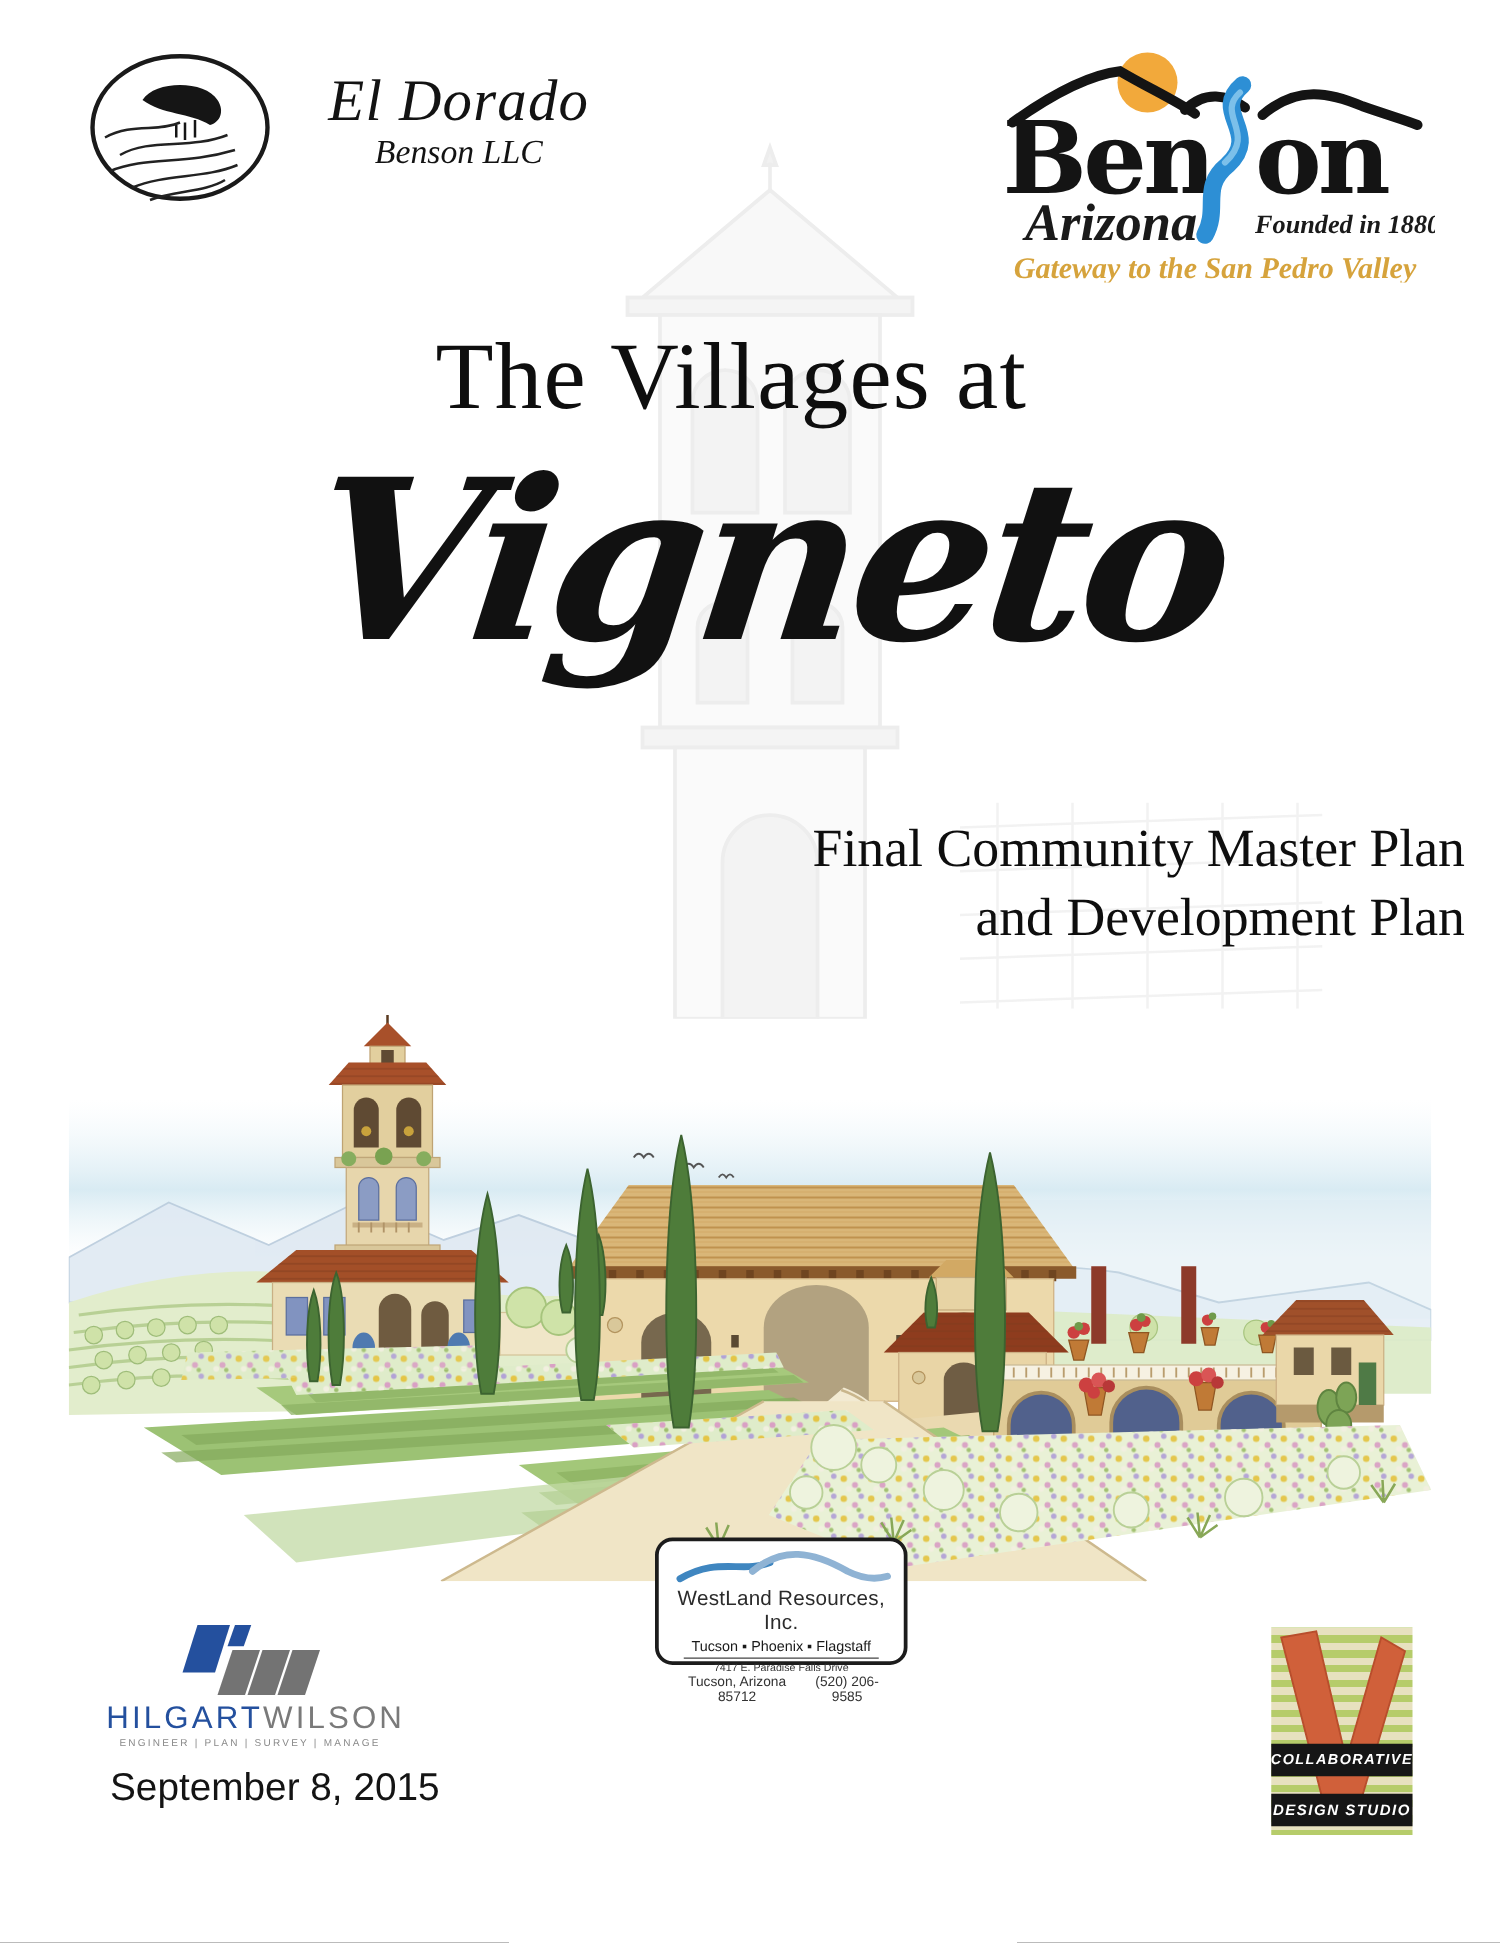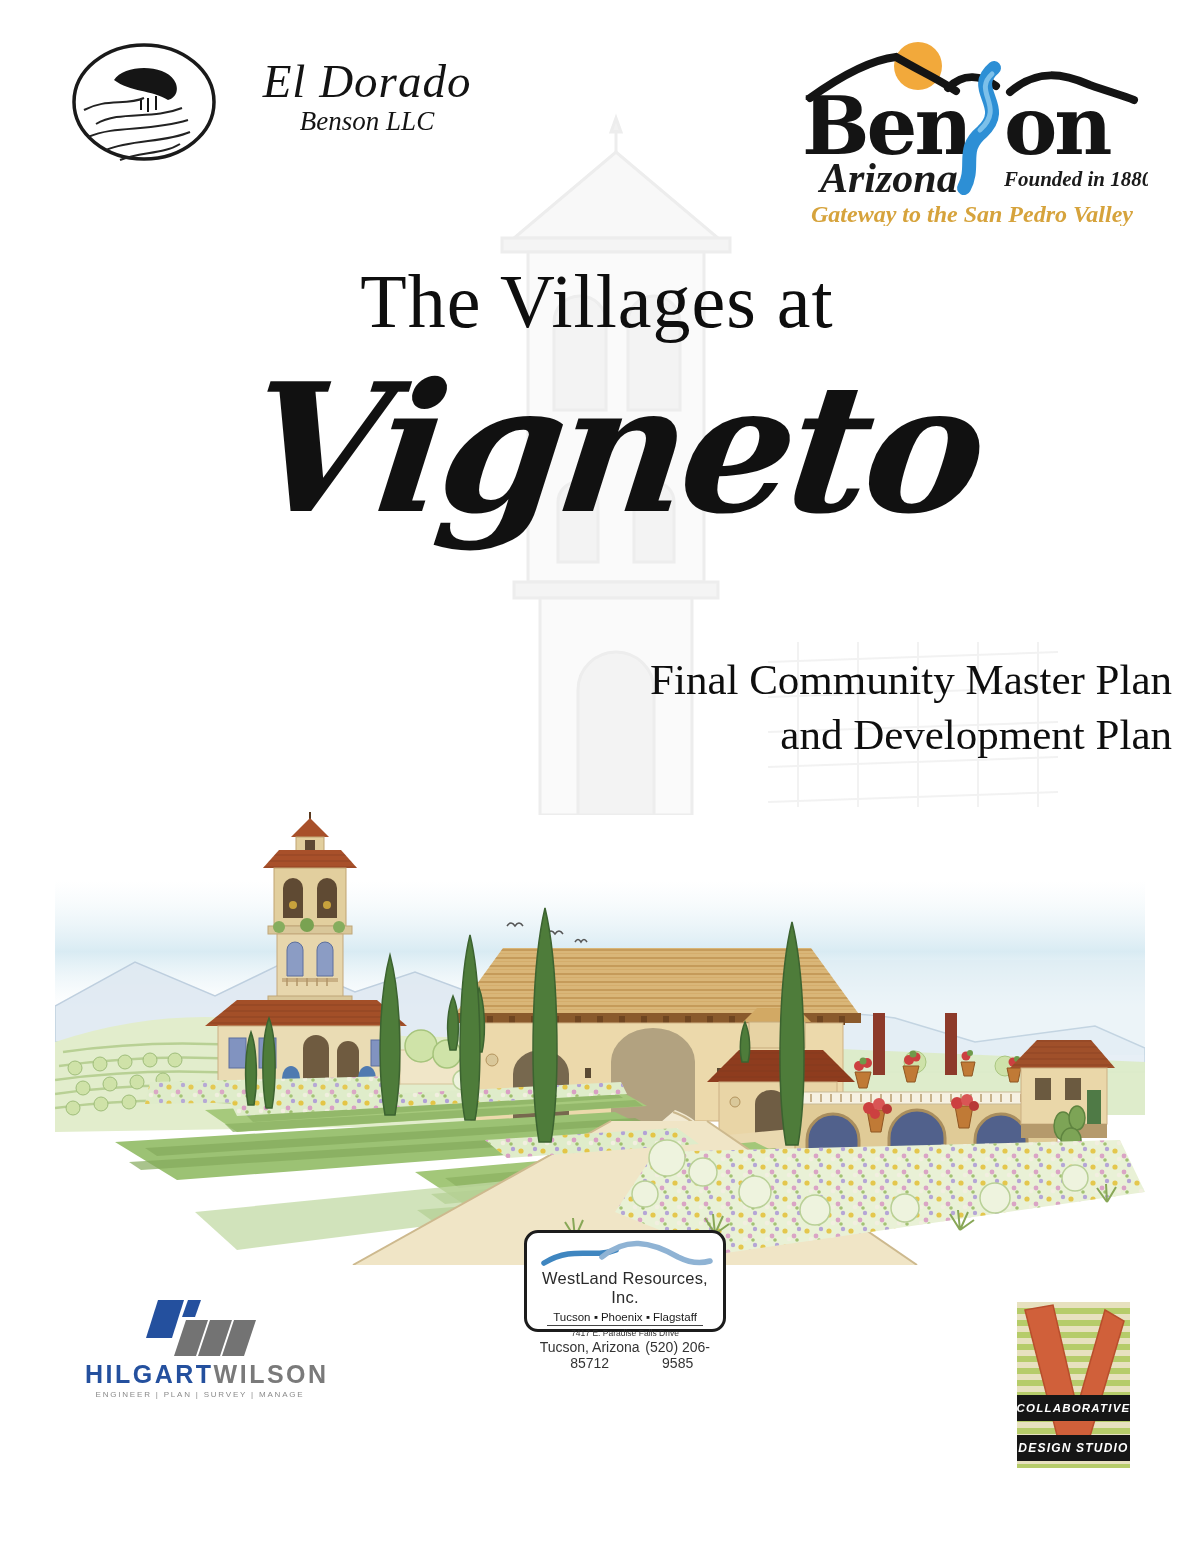--- a/index.html
+++ b/index.html
@@ -9,49 +9,49 @@
 
   
   .eldorado{left:68px;top:40px;width:430px;height:140px;font-style:italic;}
   .eldorado-text{position:absolute;left:168px;top:18px;width:262px;text-align:center;color:#131313;}
   .eldorado-title{font-size:47px;line-height:1;letter-spacing:1px;}
   .eldorado-sub{font-size:27px;line-height:1.1;margin-top:2px;}
 
   .benson{left:798px;top:36px;width:350px;height:190px;}
 
   
-  .pretitle{left:0;top:258px;width:1170px;text-align:center;font-size:76px;color:#0e0e0e;letter-spacing:1px;padding-left:12px;}
+  .pretitle{left:0;top:258px;width:1170px;text-align:center;font-size:76px;color:#0e0e0e;letter-spacing:1px;}
   .vigneto{left:0;top:338px;width:1230px;text-align:center;font-size:178px;line-height:1.25;
            font-style:italic;font-weight:bold;color:#111;transform:skewX(-7deg);
            font-family:"DejaVu Serif",serif;letter-spacing:-6px;}
   .subtitle{left:0;top:652px;width:1172px;text-align:right;font-size:43px;line-height:1.28;color:#0e0e0e;}
 
   
   .watermark{left:426px;top:110px;opacity:.75;}
   .wmgrid{left:768px;top:642px;opacity:.8;}
 
   
   .illus{left:55px;top:810px;}
 
   
   .hilgart{left:85px;top:1300px;width:230px;text-align:center;font-family:"Liberation Sans",sans-serif;}
   .hw-mark{margin:0 auto;display:block;}
-  .hw-name{font-size:25px;font-weight:bold;letter-spacing:2.5px;line-height:1;margin-top:4px;white-space:nowrap;}
+  .hw-name{font-size:25px;font-weight:normal;letter-spacing:2.5px;line-height:1;margin-top:4px;white-space:nowrap;}
   .hw-blue{color:#24509e;} .hw-gray{color:#7a7a7a;}
   .hw-tag{font-size:8px;letter-spacing:1.8px;color:#8a8a8a;margin-top:3px;white-space:nowrap;}
 
   .date{left:88px;top:1412px;font-family:"Liberation Sans",sans-serif;font-size:31px;color:#141414;}
 
   .westland{left:524px;top:1230px;width:196px;height:96px;border:3px solid #1c1c1c;border-radius:14px;
             background:#fff;text-align:center;font-family:"Liberation Sans",sans-serif;}
   .wl-company{font-size:16.5px;color:#2b2b2b;margin-top:-2px;letter-spacing:.2px;}
   .wl-cities{font-size:11.5px;color:#1a1a1a;margin-top:1px;padding-bottom:2px;border-bottom:1.5px solid #444;
              display:inline-block;padding-left:6px;padding-right:6px;text-align:right;}
   .wl-addr{font-size:8.5px;color:#333;line-height:1.25;margin-top:2px;}
-  .wl-addr2{display:flex;justify-content:space-between;padding:0 10px;font-size:14px;color:#333;}
+  .wl-addr2{display:flex;justify-content:space-between;padding:0 10px;font-size:11px;color:#333;}
 
   .collab{left:1017px;top:1302px;width:113px;height:166px;
           background:repeating-linear-gradient(180deg,#e7e1bf 0 6px,#b6cc6a 6px 12px);
           font-family:"Liberation Sans",sans-serif;}
   .collab-bar{position:absolute;left:0;width:113px;height:26px;background:#161616;color:#fff;
               display:flex;align-items:center;justify-content:center;font-weight:bold;z-index:3;font-style:italic;}
   .collab-bar1{top:93px;font-size:11.5px;letter-spacing:1.2px;}
   .collab-bar2{top:133px;font-size:12px;letter-spacing:1.2px;}
   .collab-v{position:absolute;left:0;top:0;z-index:2;}
 </style>
@@ -472,20 +472,21 @@
     <svg class="hw-mark" width="116" height="58" viewBox="0 0 116 58">
       <polygon points="16,0 42,0 30,38 4,38" fill="#24509e"></polygon>
       <polygon points="46,0 59,0 53,17 40,17" fill="#24509e"></polygon>
       <polygon points="44,20 66,20 54,56 32,56" fill="#737373"></polygon>
       <polygon points="68,20 90,20 78,56 56,56" fill="#737373"></polygon>
       <polygon points="92,20 114,20 102,56 80,56" fill="#737373"></polygon>
     </svg>
     <div class="hw-name"><span class="hw-blue">HILGART</span><span class="hw-gray">WILSON</span></div>
     <div class="hw-tag">ENGINEER  |  PLAN  |  SURVEY  |  MANAGE</div>
   </div>
+  <div class="abs date">September 8, 2015</div>
 
   <div class="abs westland">
     <svg width="190" height="34" viewBox="0 0 190 34">
       <path d="M14,30 C44,12 64,26 86,17" stroke="#3f86c0" stroke-width="5.5" fill="none" stroke-linecap="round"></path>
       <path d="M72,24 C96,4 120,8 148,24 C158,29 170,31 180,28" stroke="#8fb3d4" stroke-width="5.5" fill="none" stroke-linecap="round"></path>
     </svg>
     <div class="wl-company">WestLand Resources, Inc.</div>
     <div><span class="wl-cities">Tucson  ▪  Phoenix  ▪  Flagstaff</span></div>
     <div class="wl-addr">7417 E. Paradise Falls Drive</div>
     <div class="wl-addr2">

